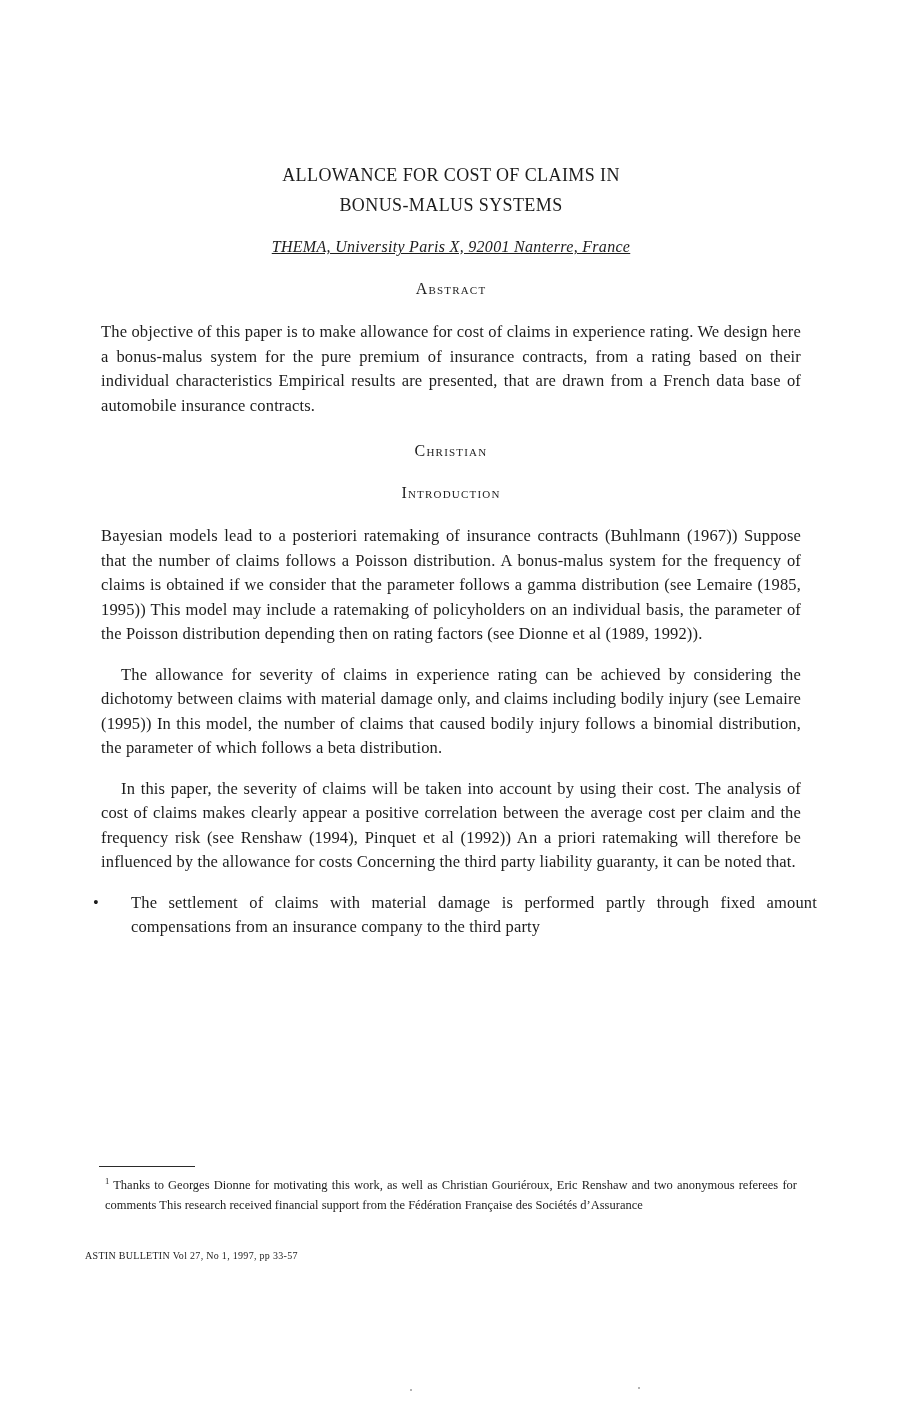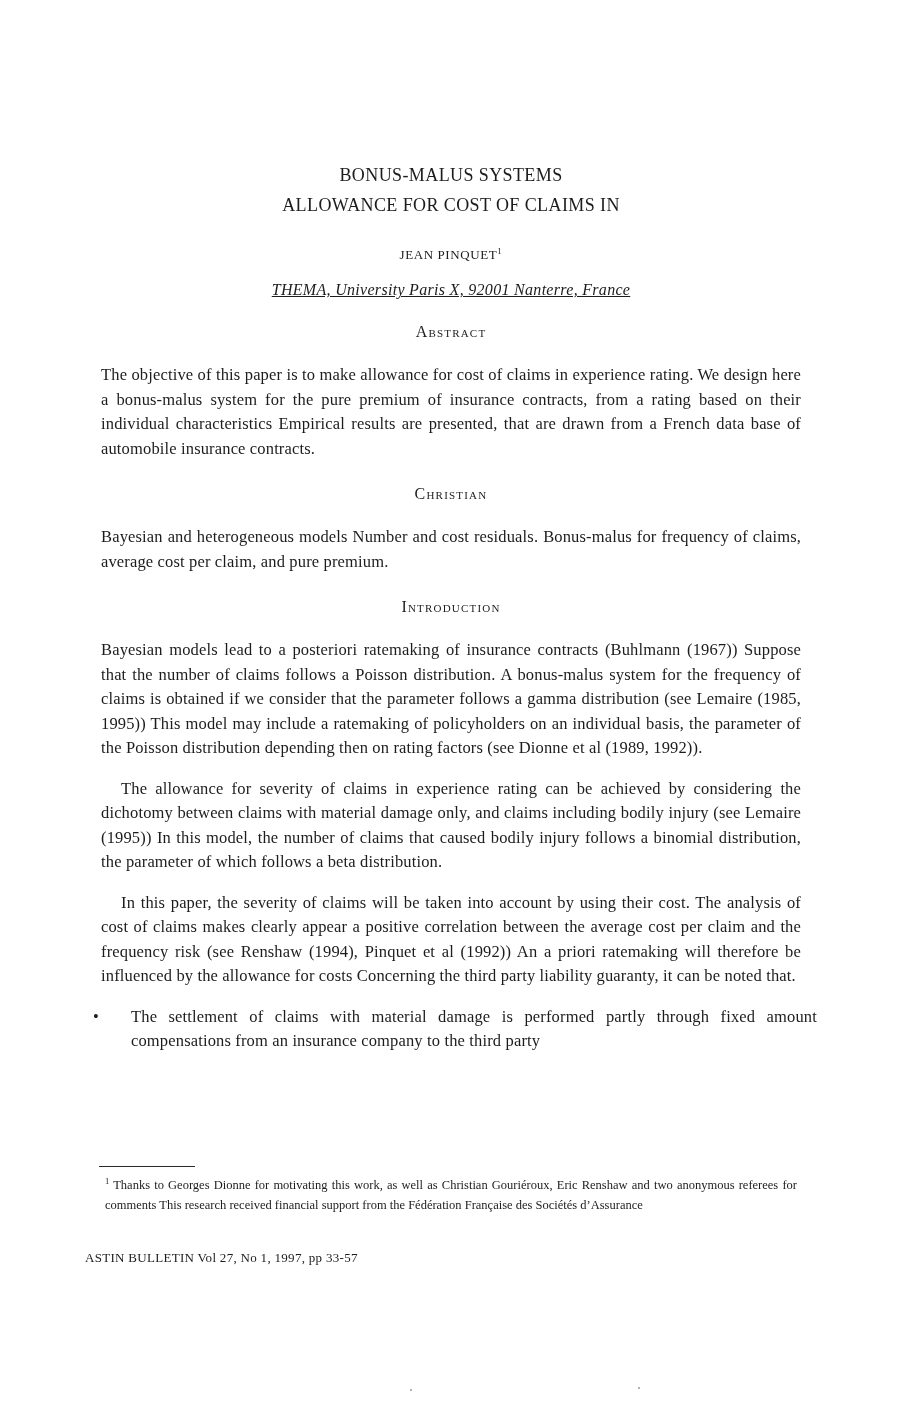--- a/index.html
+++ b/index.html
@@ -108,55 +108,51 @@
     width: 692px;
   }
   .footnote sup {
     font-size: 8.5px;
     vertical-align: super;
   }
   .journal-footer {
     position: absolute;
     left: 85px;
     top: 1250px;
-    font-size: 13px;
+    font-size: 10px;
     letter-spacing: 0.3px;
   }
   .scan-dot {
     position: absolute;
     width: 2px;
     height: 2px;
     background: #9a9a9a;
     border-radius: 50%;
   }
 </style>
 </head>
 <body>
 
 <div class="page">
   <div class="content">
 
     <div class="title">
+      <div>ALLOWANCE FOR COST OF CLAIMS IN</div>
       <div>BONUS-MALUS SYSTEMS</div>
-      <div>ALLOWANCE FOR COST OF CLAIMS IN</div>
     </div>
 
-    <div class="author-line">
-      <span>JEAN PINQUET</span><sup>1</sup>
-    </div>
 
     <div class="affiliation">THEMA, University Paris X, 92001 Nanterre, France</div>
 
     <div class="section-heading">Abstract</div>
 
     <p class="body-para">The objective of this paper is to make allowance for cost of claims in experience rating. We design here a bonus-malus system for the pure premium of insurance contracts, from a rating based on their individual characteristics Empirical results are presented, that are drawn from a French data base of automobile insurance contracts.</p>
 
     <div class="section-heading">Christian</div>
 
-    <p class="body-para">Bayesian and heterogeneous models Number and cost residuals. Bonus-malus for frequency of claims, average cost per claim, and pure premium.</p>
 
     <div class="section-heading">Introduction</div>
 
     <p class="body-para">Bayesian models lead to a posteriori ratemaking of insurance contracts (Buhlmann (1967)) Suppose that the number of claims follows a Poisson distribution. A bonus-malus system for the frequency of claims is obtained if we consider that the parameter follows a gamma distribution (see Lemaire (1985, 1995)) This model may include a ratemaking of policyholders on an individual basis, the parameter of the Poisson distribution depending then on rating factors (see Dionne et al (1989, 1992)).</p>
     <p class="body-para cont">The allowance for severity of claims in experience rating can be achieved by considering the dichotomy between claims with material damage only, and claims including bodily injury (see Lemaire (1995)) In this model, the number of claims that caused bodily injury follows a binomial distribution, the parameter of which follows a beta distribution.</p>
     <p class="body-para cont">In this paper, the severity of claims will be taken into account by using their cost. The analysis of cost of claims makes clearly appear a positive correlation between the average cost per claim and the frequency risk (see Renshaw (1994), Pinquet et al (1992)) An a priori ratemaking will therefore be influenced by the allowance for costs Concerning the third party liability guaranty, it can be noted that.</p>
 
     <div class="bullet-item">
       <span class="bullet-marker">•</span>
       <span class="bullet-text">The settlement of claims with material damage is performed partly through fixed amount compensations from an insurance company to the third party</span>

